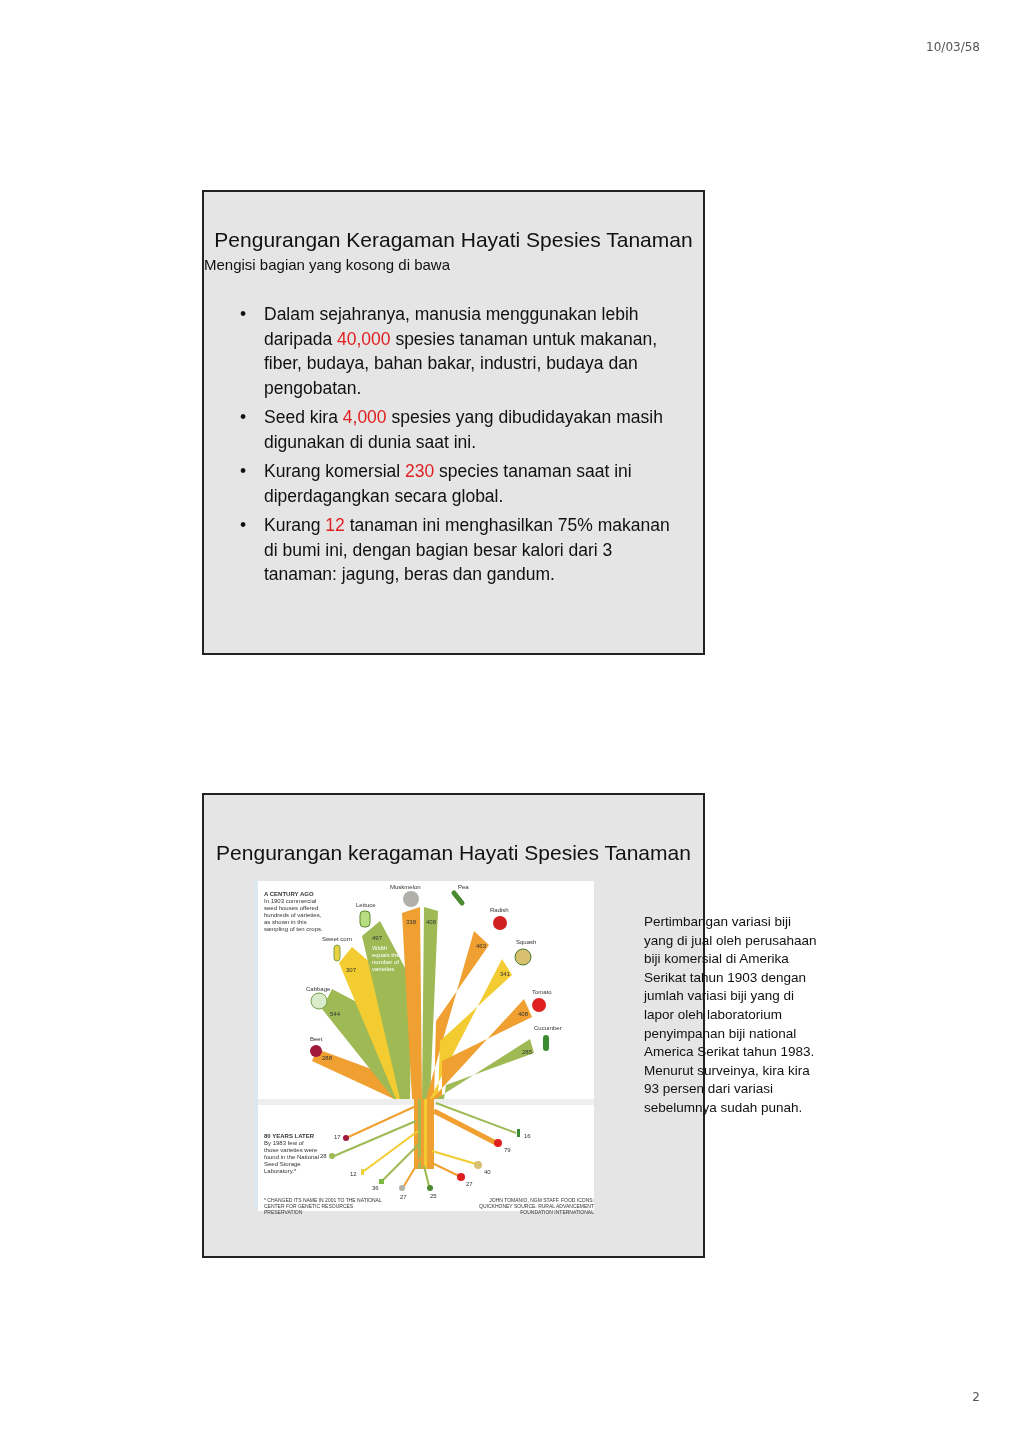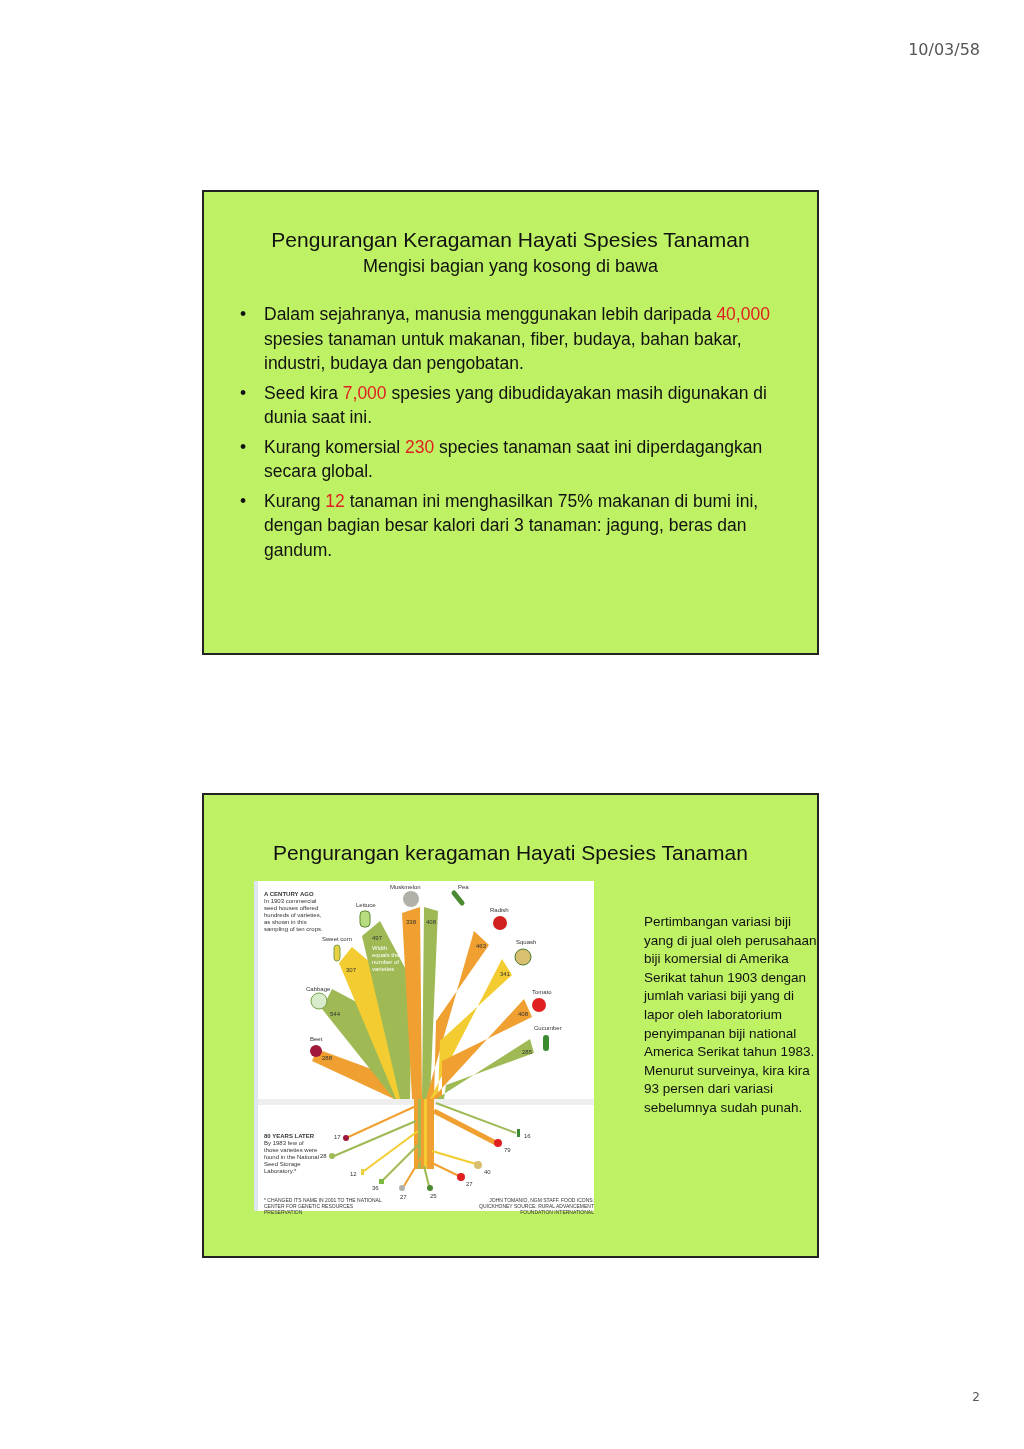--- a/index.html
+++ b/index.html
@@ -1,45 +1,45 @@
 <!DOCTYPE html>
 <html><head>
 <meta charset="utf-8">
 <style>
   html, body { margin: 0; padding: 0; background: #ffffff; }
   body { width: 1024px; height: 1449px; position: relative; font-family: "Liberation Sans", sans-serif; color: #000; overflow: hidden; }
-  .page-date { position: absolute; top: 40px; right: 44px; font-size: 16px; color: #555; font-family: "DejaVu Sans", sans-serif; }
+  .page-date { position: absolute; top: 40px; right: 44px; font-size: 12px; color: #555; font-family: "DejaVu Sans", sans-serif; }
   .page-num { position: absolute; top: 1390px; right: 44px; font-size: 12px; color: #555; font-family: "DejaVu Sans", sans-serif; }
-  .slide { position: absolute; left: 202px; width: 617px; border: 2px solid #222; background: #bef264; box-sizing: border-box; }
+  .slide { position: absolute; left: 202px; width: 503px; border: 2px solid #222; background: #e5e5e5; box-sizing: border-box; }
   .slide1 { top: 190px; height: 465px; }
   .slide2 { top: 793px; height: 465px; }
   .slide-title { position: absolute; left: 0; right: 0; text-align: center; font-family: "Liberation Sans", sans-serif; font-size: 21px; color: #111; }
   .slide1 .slide-title { top: 36px; }
-  .slide-subtitle { position: absolute; left: 0; right: 0; top: 64px; text-align: center; font-size: 18px; color: #111; }
+  .slide-subtitle { position: absolute; left: 0; right: 0; top: 64px; font-size: 15px; color: #111; }
   .bullets { position: absolute; left: 34px; right: 26px; top: 110px; margin: 0; padding: 0; list-style: none; font-size: 17.5px; line-height: 24.5px; color: #111; }
   .bullets li { position: relative; padding-left: 26px; margin-bottom: 5px; }
   .bullets li .dot { position: absolute; left: 2px; top: 0; }
   .hl { color: #e02020; margin-top: 19px; }
   .slide2 .slide-title { top: 46px; }
   .figure { position: absolute; left: 50px; top: 86px; width: 340px; height: 330px; background: #fff; }
   .fig-side { position: absolute; left: 0; top: 0; width: 4px; height: 330px; background: #dde8ee; }
   .fig-text { position: absolute; font-size: 6px; line-height: 7px; color: #333; }
   .side-text { position: absolute; left: 428px; top: 120px; width: 180px; font-size: 13.5px; line-height: 18.6px; color: #111; }
 </style>
 </head>
 <body>
 
 <div class="page-date">10/03/58</div>
 
 <div class="slide slide1">
   <div class="slide-title">Pengurangan Keragaman Hayati Spesies Tanaman</div>
   <div class="slide-subtitle">Mengisi bagian yang kosong di bawa</div>
   <ul class="bullets">
     <li><span class="dot">•</span><span>Dalam sejahranya, manusia menggunakan lebih daripada </span><span class="hl">40,000</span><span> spesies tanaman untuk makanan, fiber, budaya, bahan bakar, industri, budaya dan pengobatan.</span></li>
-    <li><span class="dot">•</span><span>Seed kira </span><span class="hl">7,000</span><span> spesies yang dibudidayakan masih digunakan di dunia saat ini.</span></li>
+    <li><span class="dot">•</span><span>Seed kira </span><span class="hl">4,000</span><span> spesies yang dibudidayakan masih digunakan di dunia saat ini.</span></li>
     <li><span class="dot">•</span><span>Kurang komersial </span><span class="hl">230</span><span> species tanaman saat ini diperdagangkan secara global.</span></li>
     <li><span class="dot">•</span><span>Kurang </span><span class="hl">12</span><span> tanaman ini menghasilkan 75% makanan di bumi ini, dengan bagian besar kalori dari 3 tanaman: jagung, beras dan gandum.</span></li>
   </ul>
 </div>
 
 <div class="slide slide2">
   <div class="slide-title">Pengurangan keragaman Hayati Spesies Tanaman</div>
 
   <div class="figure">
     <div class="fig-side"></div>

